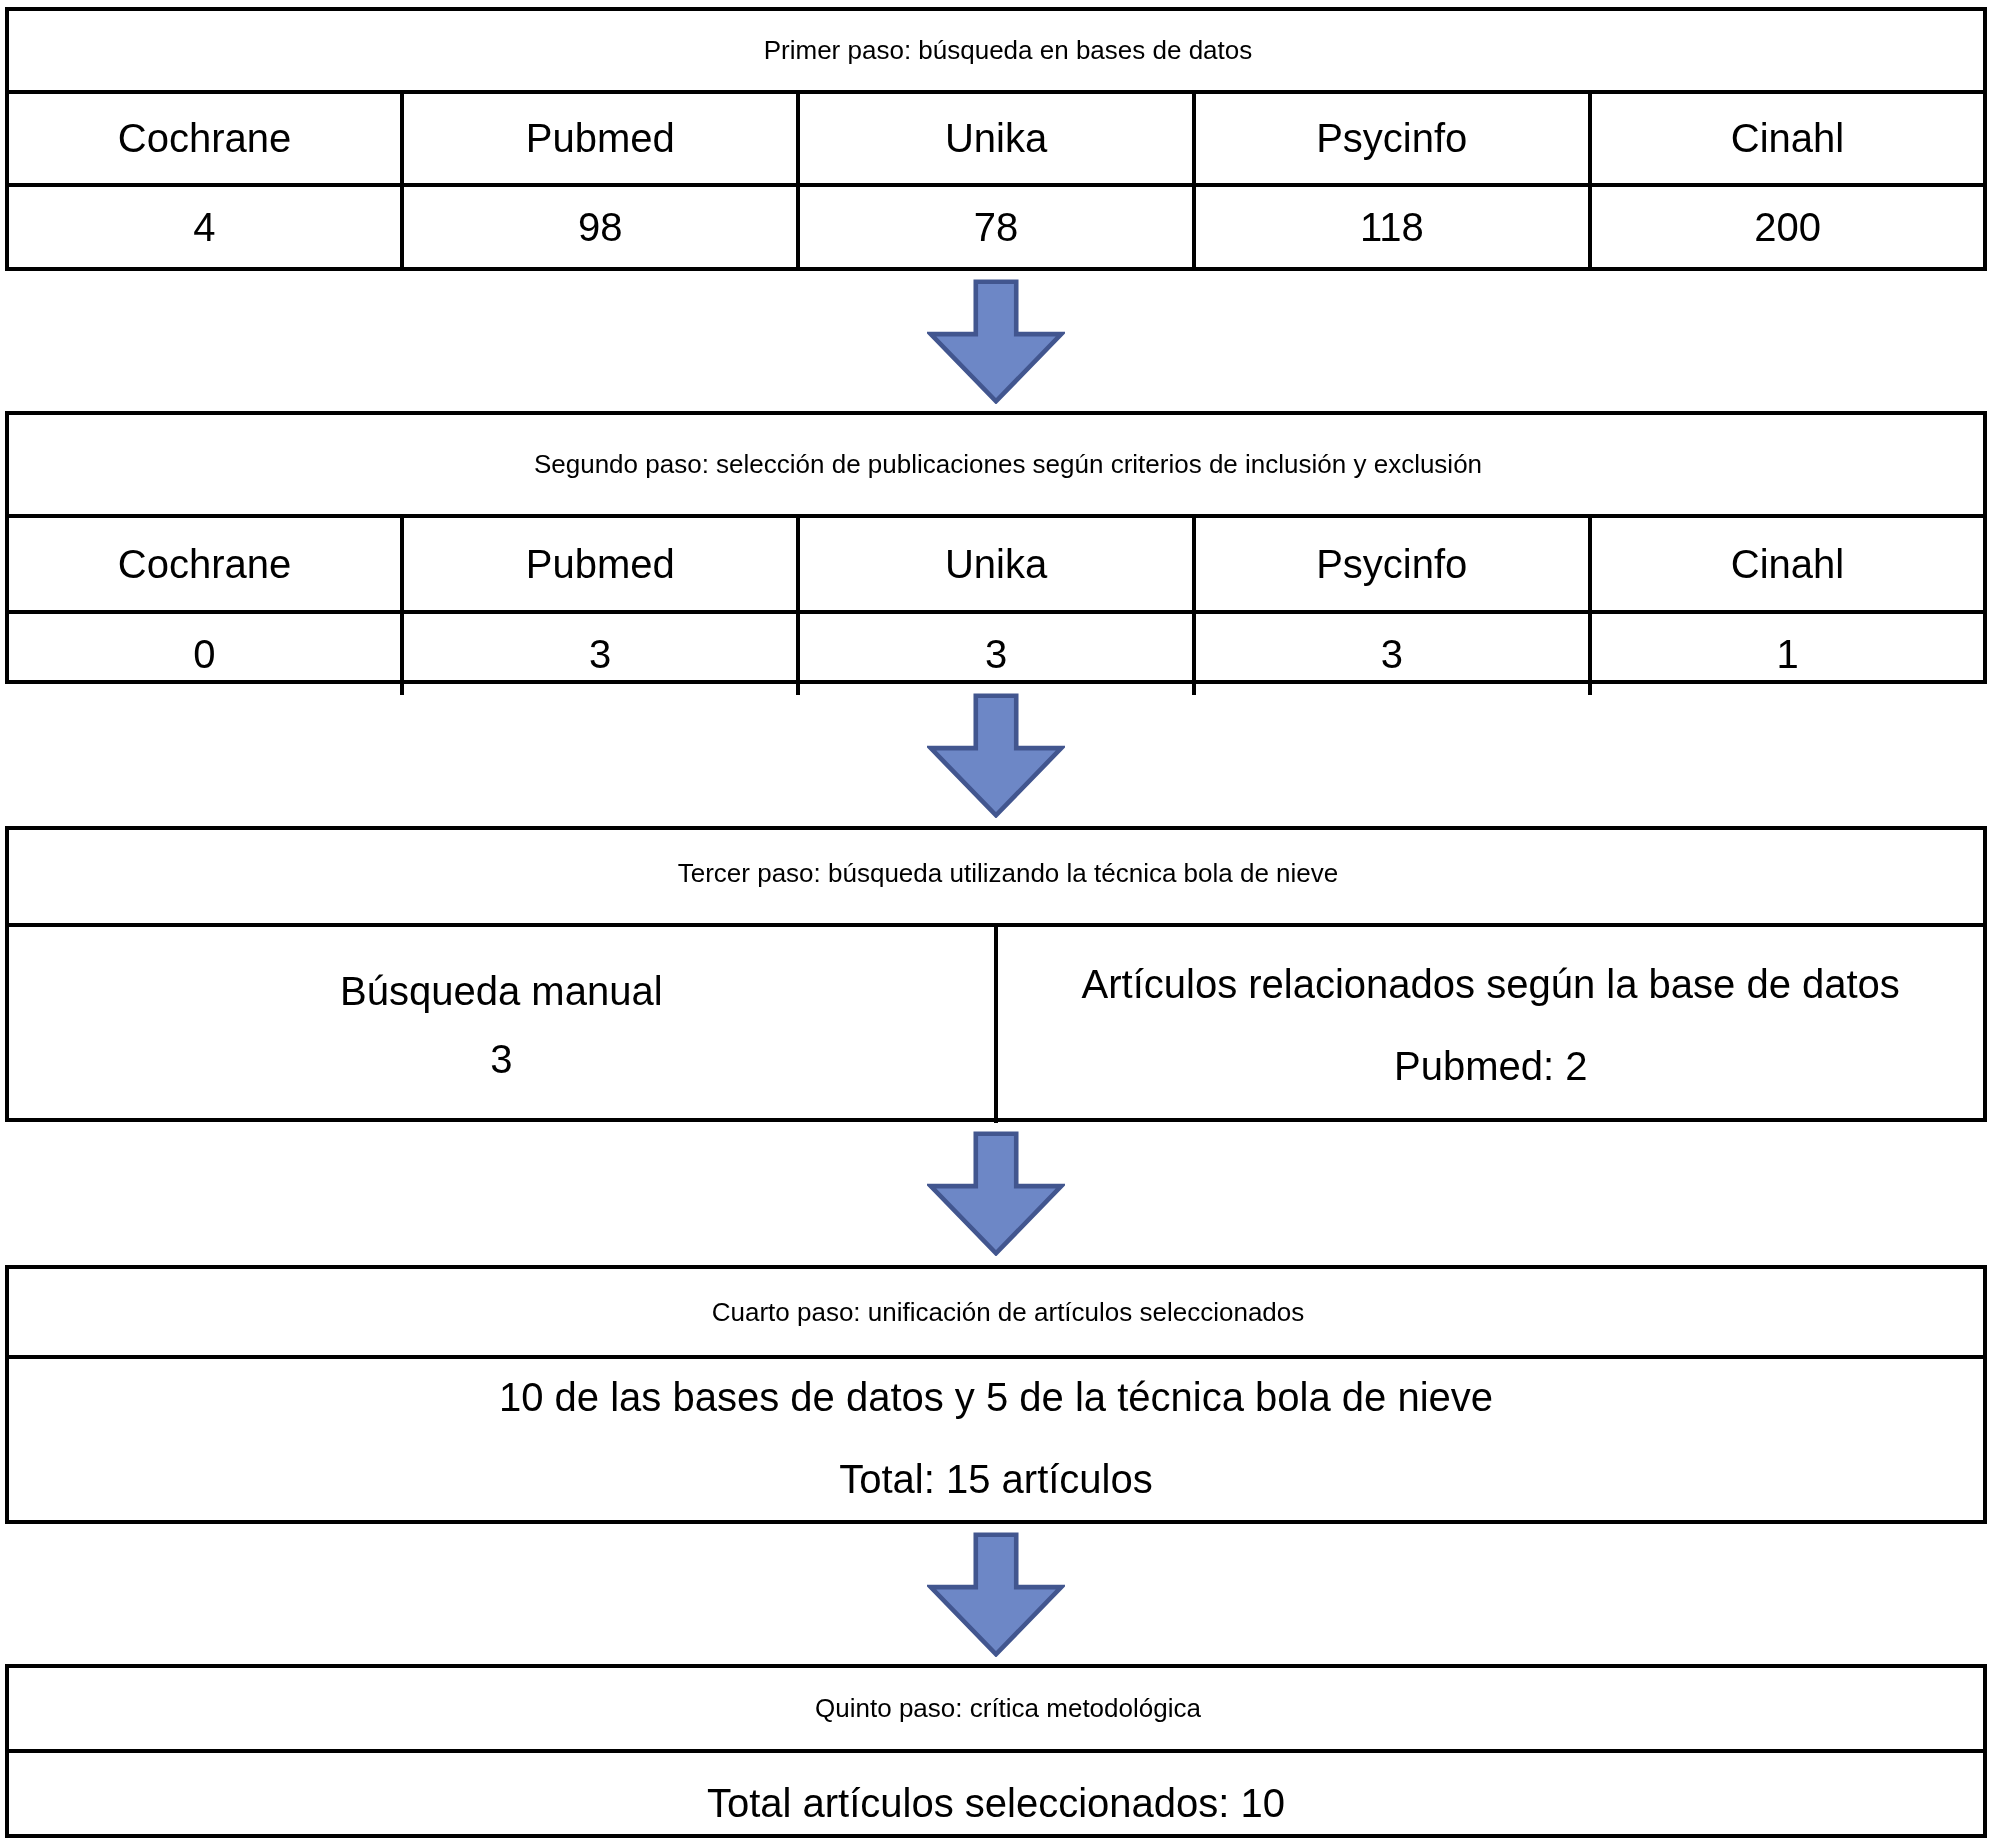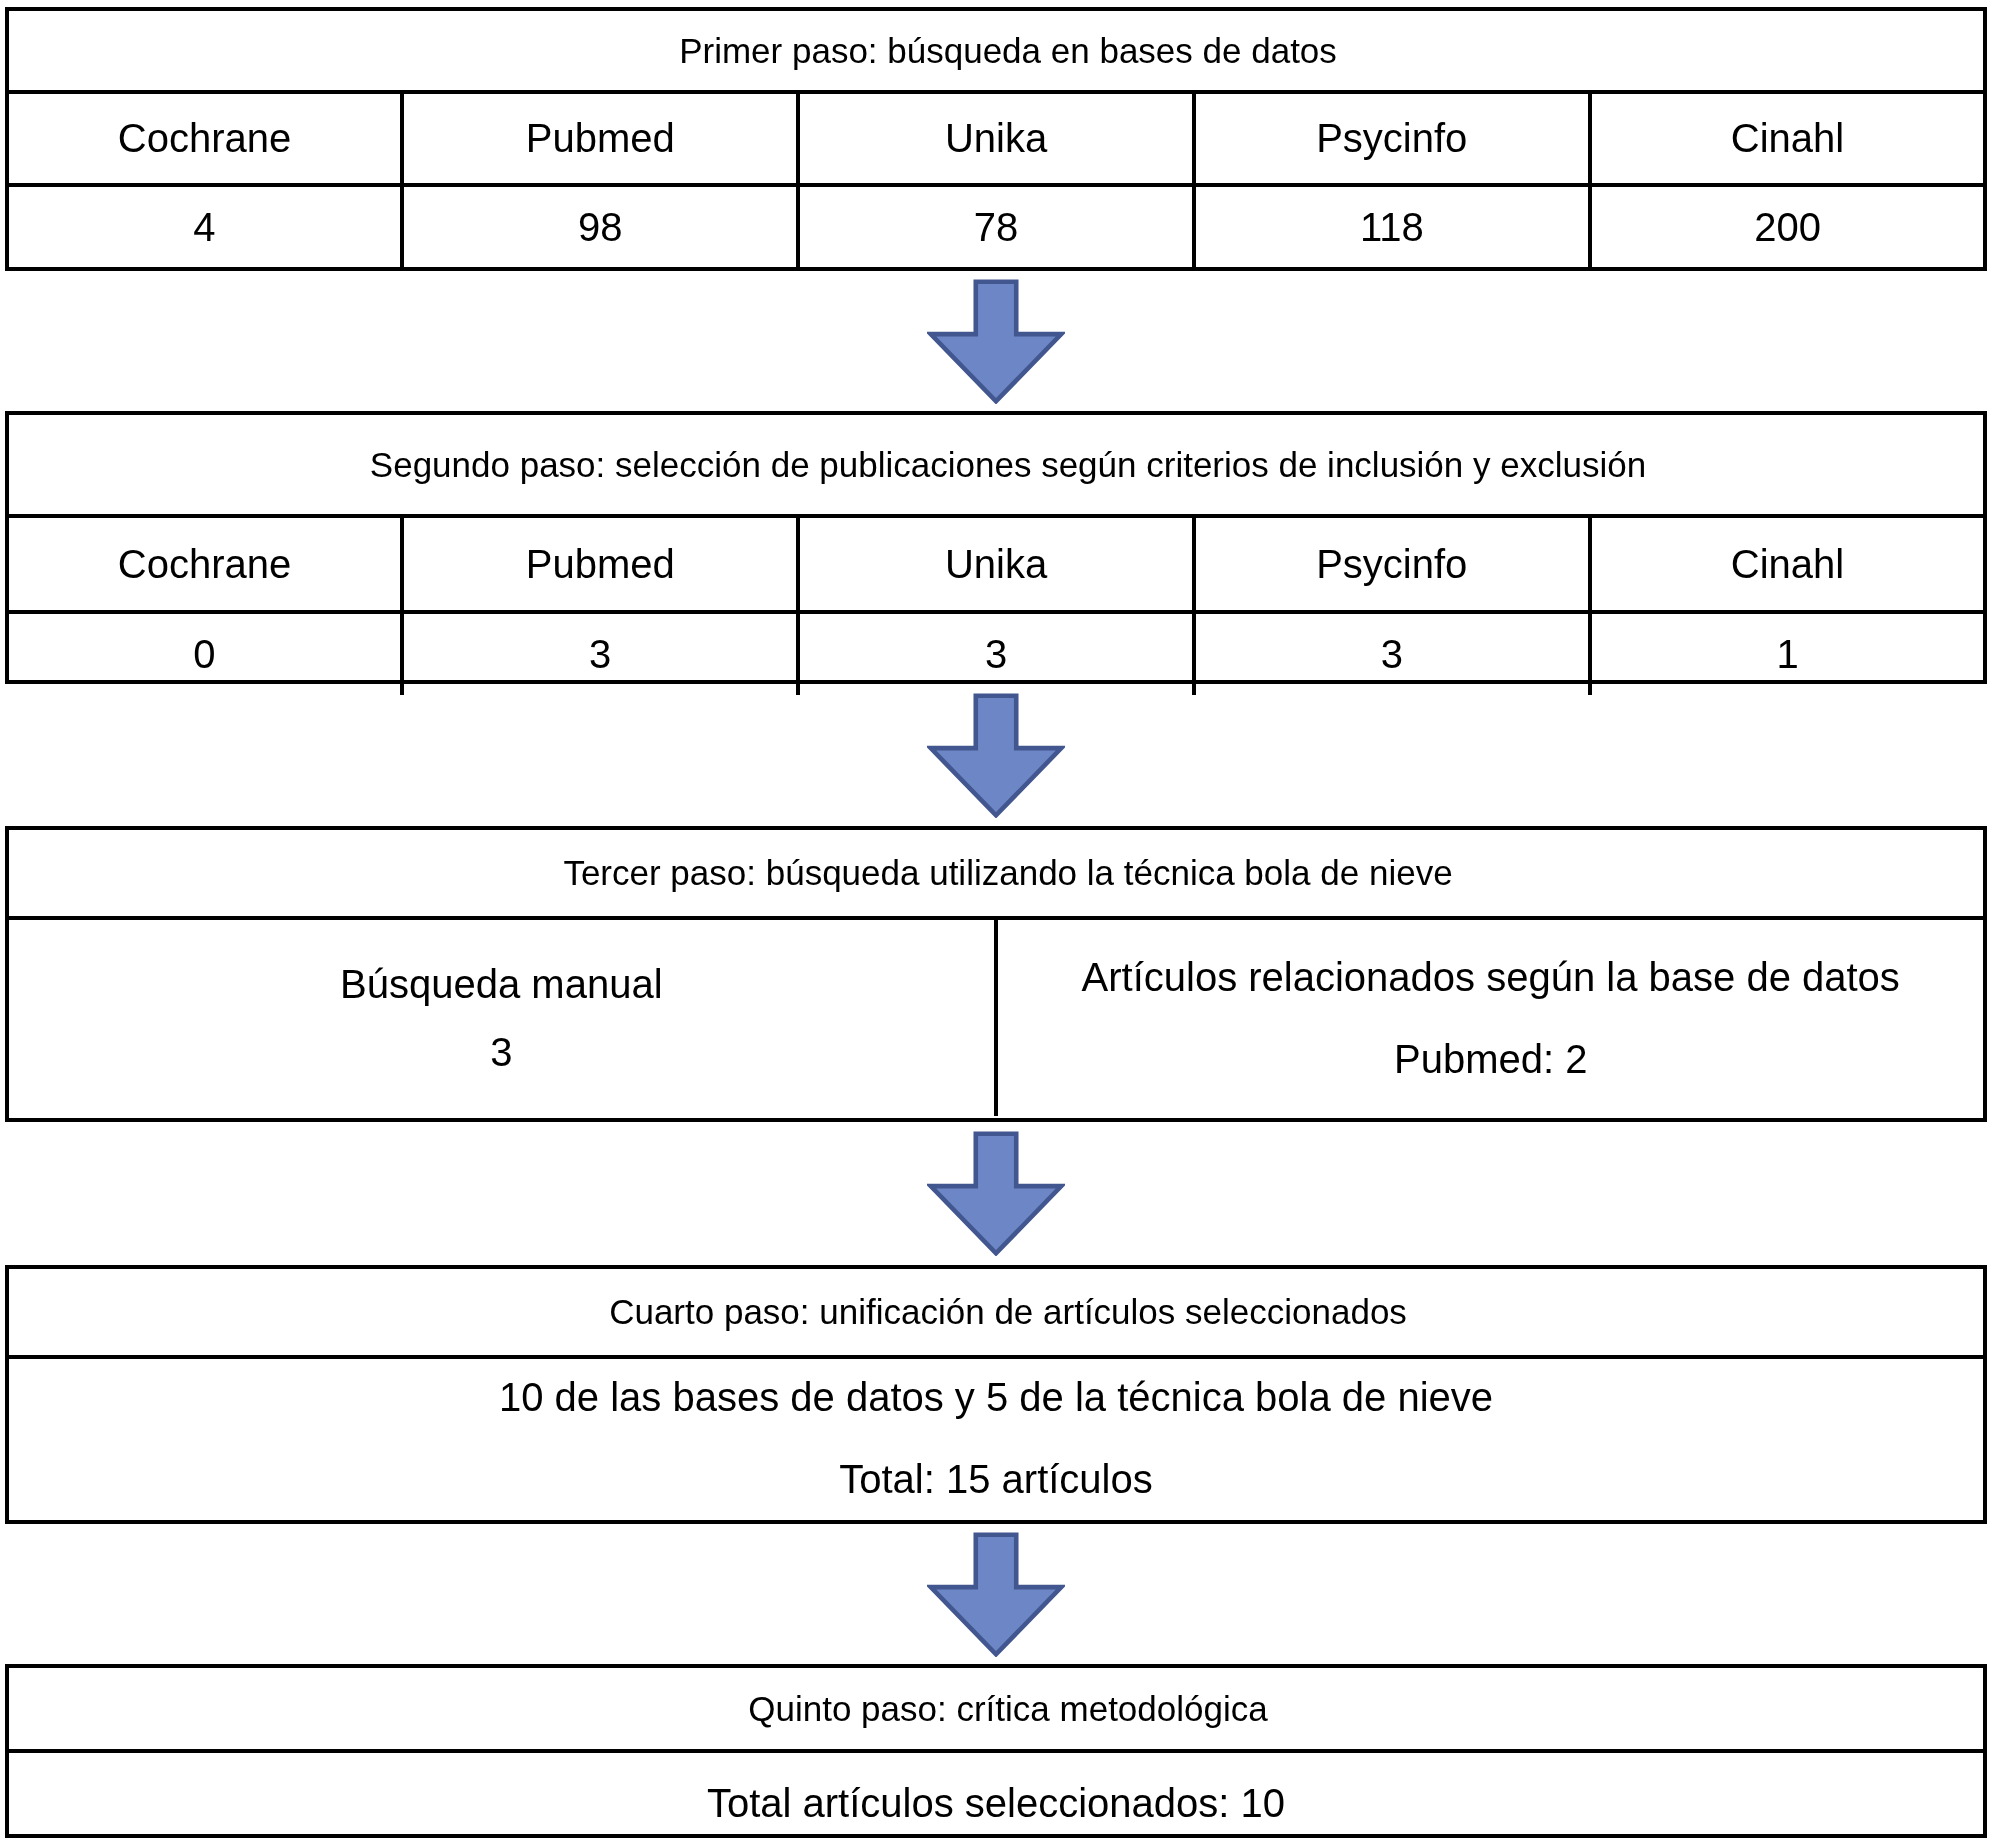--- a/index.html
+++ b/index.html
@@ -21,21 +21,21 @@
     box-sizing: border-box;
     border: 4.6px solid #000000;
     background: #ffffff;
   }
   .title-row {
     box-sizing: border-box;
     display: flex;
     align-items: center;
     justify-content: center;
     text-align: center;
-    font-size: 35px;
+    font-size: 26px;
     line-height: 1.2;
     margin-left: 24px;
   }
   .cells-row {
     box-sizing: border-box;
     display: flex;
     border-top: 4.6px solid #000000;
   }
   .cells-row > .cell {
     box-sizing: border-box;
@@ -116,21 +116,21 @@
   </div>
 
   <div class="arrow-zone" style="height:142px;">
     <svg width="138" height="125" viewBox="0 0 150 136">
       <polygon class="arrow-poly" points="53,3 97,3 97,60 146,60 75,133 4,60 53,60"></polygon>
     </svg>
   </div>
 
   <div class="tbl" style="height:296px;">
     <div class="title-row" style="height:86px;">Tercer paso: búsqueda utilizando la técnica bola de nieve</div>
-    <div class="cells-row" style="height:200px;">
+    <div class="cells-row" style="height:200px;margin-top:7px;">
       <div class="cell">
         <div class="para">Búsqueda manual</div>
         <div class="para" style="margin-top:16.5px;">3</div>
       </div>
       <div class="cell">
         <div class="para">Artículos relacionados según la base de datos</div>
         <div class="para">Pubmed: 2</div>
       </div>
     </div>
   </div>

